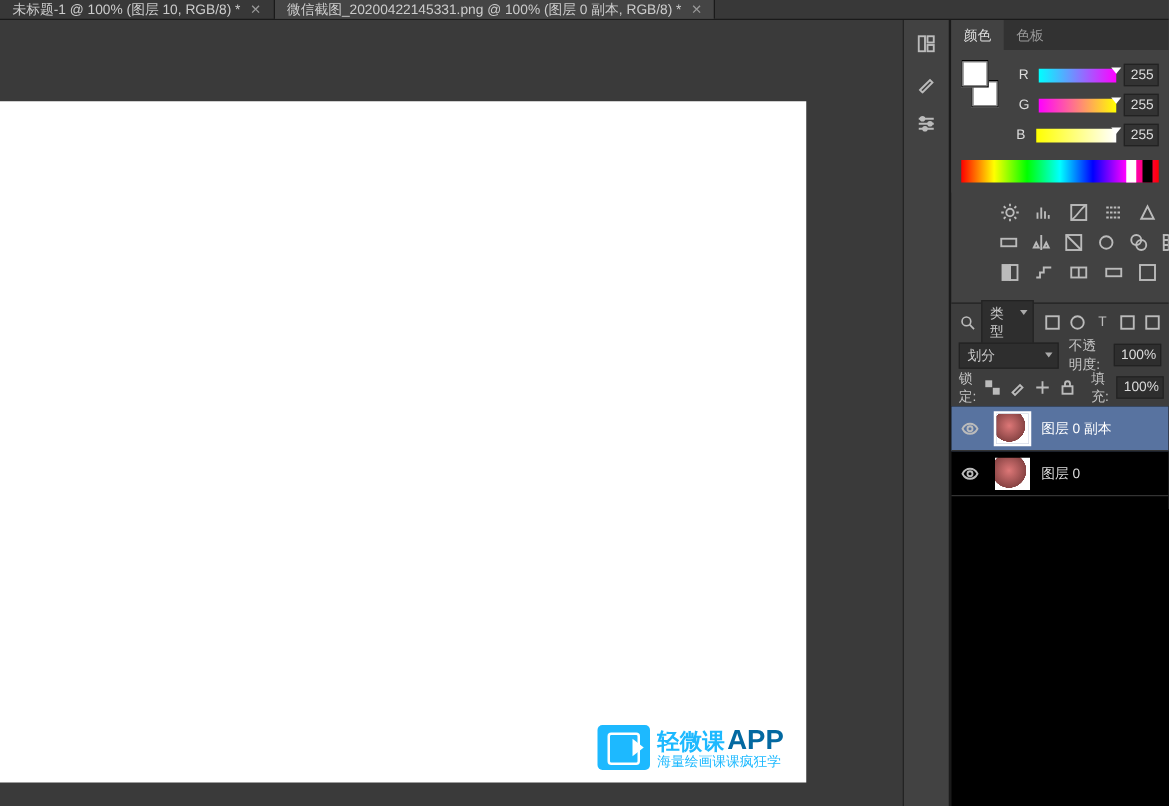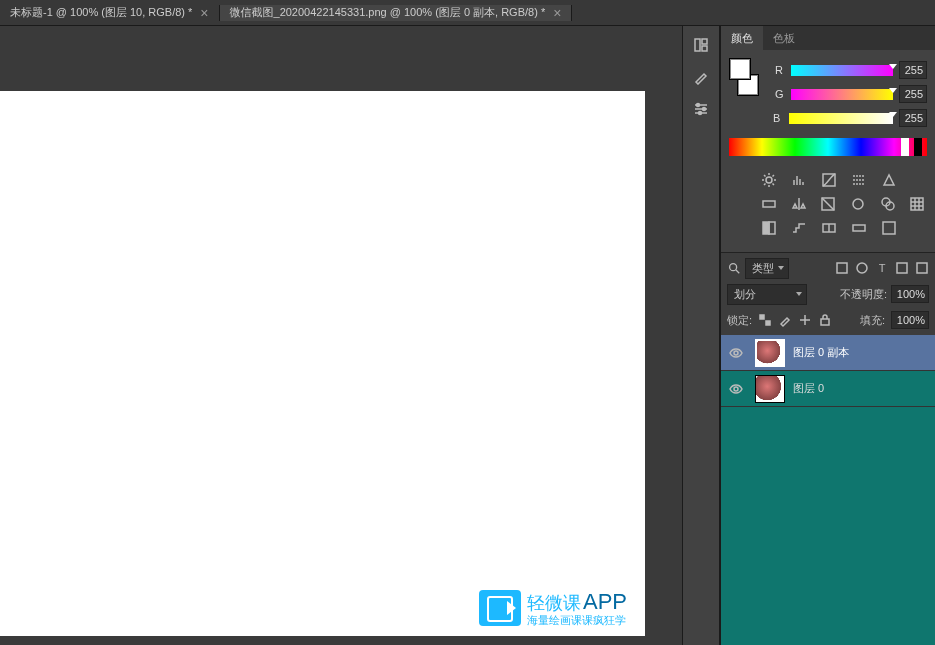--- a/index.html
+++ b/index.html
@@ -1,35 +1,35 @@
 <!DOCTYPE html>
 <html><head>
 <meta charset="utf-8">
 <style>
 *{margin:0;padding:0;box-sizing:border-box;font-family:"Microsoft YaHei",sans-serif;user-select:none}
 html,body{width:935px;height:645px;background:#383838;overflow:hidden;font-size:11px;color:#C4C4C4}
 .app{display:flex;flex-direction:column;width:100%;height:100%}
-.tabbar{height:26px;background:#383838;display:flex;align-items:center;border-bottom:1px solid #1a1a1a}
+.tabbar{height:16px;background:#383838;display:flex;align-items:flex-end;border-bottom:1px solid #1a1a1a}
 .tab{display:flex;align-items:center;padding:0 10px;font-size:11px;color:#ccc;border-right:1px solid #1a1a1a;cursor:default}
 .tab.active{background:#454545}
 .tab .close{margin-left:8px;font-size:14px;color:#999}
 .main{display:flex;flex:1;min-height:0}
 .canvas-area{flex:1;background:#3a3a3a;position:relative;display:flex;align-items:flex-start;justify-content:flex-start}
 .canvas{margin:65px 0 0 0;width:645px;height:545px;background:#fff;position:relative}
 .watermark{position:absolute;right:18px;bottom:10px;display:flex;align-items:center;gap:6px}
 .wm-icon{width:42px;height:36px;background:#1DB9FF;border-radius:4px;position:relative}
 .wm-icon:before{content:"";position:absolute;left:8px;top:6px;width:22px;height:22px;border:2px solid #fff;border-radius:3px}
 .wm-icon:after{content:"";position:absolute;right:5px;top:11px;width:0;height:0;border-top:7px solid transparent;border-bottom:7px solid transparent;border-left:9px solid #fff}
 .wm-text{display:flex;flex-direction:column;line-height:1}
-.wm-title{font-size:18px;font-weight:normal;color:#1DB9FF;display:flex;align-items:baseline}
+.wm-title{font-size:18px;font-weight:bold;color:#1DB9FF;display:flex;align-items:baseline}
 .wm-title .app-suffix{color:#0369a1;font-size:22px;margin-left:2px}
 .wm-sub{font-size:11px;color:#1DB9FF;margin-top:2px}
 .tool-strip{width:38px;background:#424242;border-left:1px solid #1a1a1a;border-right:1px solid #1a1a1a;display:flex;flex-direction:column;align-items:center;padding-top:8px;gap:10px}
 .tool-strip .ico{width:22px;height:22px;display:flex;align-items:center;justify-content:center;color:#bbb}
-.right{width:215px;background:#424242;display:flex;flex-direction:column;border-left:1px solid #1a1a1a}
+.right{width:175px;background:#424242;display:flex;flex-direction:column;border-left:1px solid #1a1a1a}
 .panel-tabs{display:flex;background:#323232;height:24px;align-items:stretch}
 .panel-tab{padding:0 10px;display:flex;align-items:center;font-size:11px;color:#999}
 .panel-tab.active{background:#424242;color:#ddd}
 .panel-body{padding:8px;background:#424242}
 .swatches{position:relative;width:40px;height:38px;float:left;margin-right:6px}
 .swatch-bk{position:absolute;bottom:0;right:10px;width:22px;height:22px;background:#fff;border:1px solid #000;box-shadow:0 0 0 1px #888 inset}
 .swatch-fg{position:absolute;top:0;left:0;width:22px;height:22px;background:#fff;border:1px solid #000;box-shadow:0 0 0 1px #888 inset}
 .sliders{margin-left:44px}
 .slider-row{display:flex;align-items:center;height:24px;gap:6px}
 .slider-row .lbl{width:10px;font-size:11px;color:#ddd}
@@ -48,21 +48,21 @@
 .icon-row .ic{width:20px;height:16px;color:#ccc;display:flex;align-items:center;justify-content:center}
 .layer-controls{padding:4px 6px;display:flex;flex-direction:column;gap:4px;font-size:11px;background:#3d3d3d;border-top:1px solid #222}
 .lc-row{display:flex;align-items:center;gap:4px;height:22px}
 .dd{background:#2e2e2e;border:1px solid #222;padding:2px 14px 2px 6px;font-size:11px;color:#ccc;position:relative}
 .dd:after{content:"";position:absolute;right:4px;top:7px;border-left:3px solid transparent;border-right:3px solid transparent;border-top:4px solid #aaa}
 .search-ico{width:14px;height:14px;display:inline-flex;align-items:center;justify-content:center}
 .spacer{flex:1}
 .valbox{width:38px;height:18px;background:#2e2e2e;border:1px solid #222;text-align:right;padding:1px 3px;font-size:11px;color:#ddd}
 .lock-row{display:flex;gap:6px;font-size:11px}
 .mini-ico{width:14px;height:14px;display:inline-flex;align-items:center;justify-content:center;color:#bbb}
-.layers{background:#0f766e;flex:1;overflow:auto}
+.layers{background:#000000;flex:1;overflow:auto}
 .layer-item{display:flex;align-items:center;height:36px;border-bottom:1px solid #333;padding:0 4px}
 .layer-item.selected{background:#5873a0}
 .eye{width:22px;display:flex;align-items:center;justify-content:center}
 .thumb{width:30px;height:28px;background:#fff;border:1px solid #000;margin:0 8px;background:radial-gradient(circle at 40% 40%,#d77,#844 60%,#fff 61%)}
 .layer-item.selected .thumb{border:2px solid #fff}
 .layer-name{font-size:11px;color:#ddd}
 .layer-item.selected .layer-name{color:#fff}
 .tiny-row-icons{display:flex;gap:6px;align-items:center}
 svg{width:16px;height:16px;fill:none;stroke:#bbb;stroke-width:1.5}
 </style>

